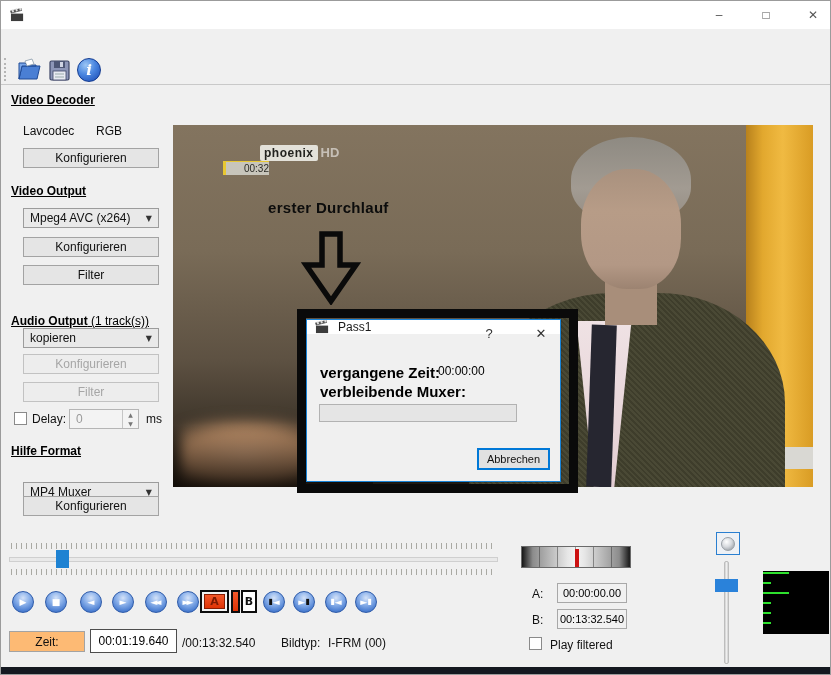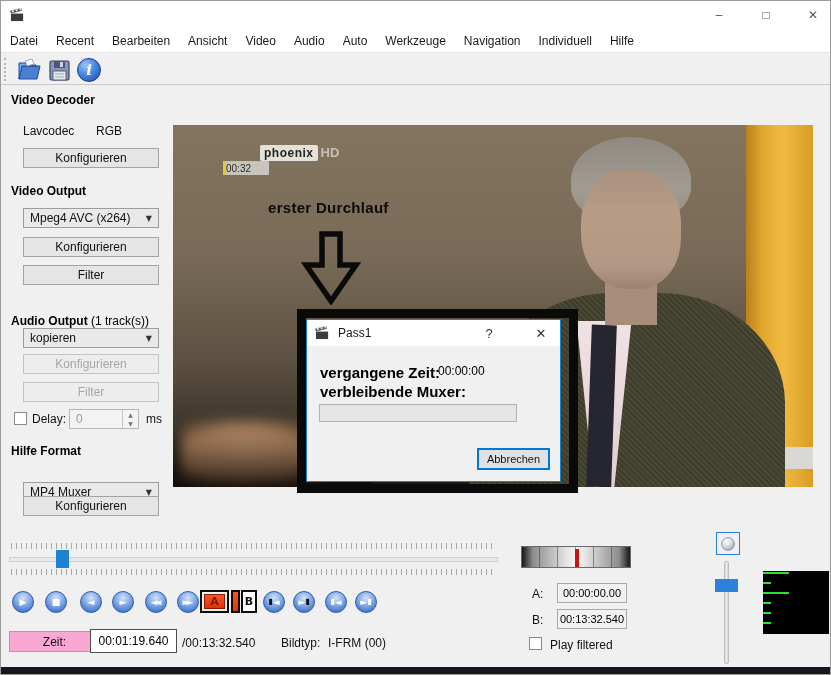--- a/index.html
+++ b/index.html
@@ -14,21 +14,21 @@
   
   .menubar{position:absolute;left:0;top:28px;width:831px;height:24px;background:#ffffff;display:flex;align-items:center;border-bottom:1px solid #e4e4e4;}
   .menu-item{font-size:12px;color:#1a1a1a;padding:0 9px;height:24px;display:flex;align-items:center;}
 
   
   .toolbar{position:absolute;left:0;top:53px;width:831px;height:31px;background:#f0f0f0;border-bottom:1px solid #c9c9c9;}
   .tb-handle{position:absolute;left:3px;top:4px;width:3px;height:23px;border-left:2px dotted #b5b5b5;}
   .tb-icon{position:absolute;top:4px;width:24px;height:24px;}
 
   
-  .heading{position:absolute;font-size:12px;font-weight:bold;color:#000;}
+  .heading{position:absolute;font-size:12px;font-weight:bold;color:#000;text-decoration:underline;}
   .side-label{position:absolute;font-size:12px;color:#111;}
   .side-btn{position:absolute;left:22px;width:136px;height:20px;background:#e5e5e5;border:1px solid #a3a3a3;font-size:12px;color:#111;display:flex;align-items:center;justify-content:center;}
   .side-btn.disabled{color:#a6a6a6;background:#ededed;border-color:#c2c2c2;}
   .dd{position:absolute;left:22px;width:136px;height:20px;background:#e9e9e9;border:1px solid #9c9c9c;font-size:12px;color:#111;display:flex;align-items:center;padding:0 6px;justify-content:space-between;}
   .dd .caret{font-size:8px;color:#333;font-family:"DejaVu Sans",sans-serif;}
   .checkbox{position:absolute;width:13px;height:13px;background:#fff;border:1px solid #8a8a8a;}
   .spin{position:absolute;left:68px;width:70px;height:20px;background:#f3f3f3;border:1px solid #b5b5b5;display:flex;}
   .spin .val{flex:1;font-size:12px;color:#9a9a9a;display:flex;align-items:center;padding-left:6px;}
   .spin .arrows{width:16px;border-left:1px solid #c5c5c5;display:flex;flex-direction:column;}
   .spin .arrows span{flex:1;font-size:6px;color:#777;display:flex;align-items:center;justify-content:center;font-family:"DejaVu Sans",sans-serif;}
@@ -42,29 +42,29 @@
   .v-tie{position:absolute;left:416px;top:200px;width:25px;height:162px;background:#262630;transform:rotate(2deg);}
   .v-hair{position:absolute;left:398px;top:12px;width:120px;height:86px;background:linear-gradient(180deg,#8e8a82,#a29b92 60%,#958d83);border-radius:50% 50% 42% 42%;}
   .v-face{position:absolute;left:408px;top:44px;width:100px;height:120px;background:linear-gradient(180deg,#a9917e 0%,#b79c87 35%,#b39885 80%,#9c8371);border-radius:46% 46% 42% 46%;}
   .v-neck{position:absolute;left:432px;top:150px;width:52px;height:50px;background:#a88e7a;}
   .v-hands{position:absolute;left:8px;top:292px;width:160px;height:70px;background:radial-gradient(ellipse at 40% 55%,#c99d79 0%,#b78a64 45%,rgba(60,45,30,0) 75%);filter:blur(6px);}
   .v-dark-bl{position:absolute;left:0;top:300px;width:200px;height:62px;background:linear-gradient(180deg,rgba(20,15,10,0),rgba(15,10,6,.8));}
 
   .ph-logo{position:absolute;left:43px;top:18px;}
   .ph-brand{display:inline-block;background:rgba(235,234,228,.92);color:#23231f;font-weight:bold;font-size:12px;padding:1px 4px;border-radius:2px;letter-spacing:.5px;margin-left:44px;}
   .ph-hd{display:inline-block;color:rgba(255,255,255,.55);font-weight:bold;font-size:13px;margin-left:3px;}
-  .ph-count{display:block;width:46px;margin:0 0 0 7px;background:rgba(210,208,200,.88);border-left:3px solid #e8c832;border-top:1px solid #e8c832;color:#2a2a25;font-size:10px;text-align:left;padding:1px 0;}
+  .ph-count{display:block;width:46px;margin:0 0 0 7px;background:rgba(210,208,200,.88);border-left:3px solid #e8c832;border-top:1px solid #e8c832;color:#2a2a25;font-size:10px;text-align:right;padding:1px 0;}
 
   .vid-note{position:absolute;left:95px;top:74px;font-size:15px;font-weight:bold;color:#0c0c0c;letter-spacing:.3px;}
   .vid-arrow{position:absolute;left:128px;top:106px;}
 
   
   .anno-rect{position:absolute;left:296px;top:308px;width:281px;height:184px;border:9px solid #0a0a0a;background:transparent;z-index:20;}
   .dialog{position:absolute;left:305px;top:318px;width:255px;height:163px;background:#f0f0f0;border:1px solid #1883d7;z-index:21;box-shadow:0 0 0 1px rgba(0,0,0,.1);}
-  .dlg-title{position:absolute;left:0;top:0;width:100%;height:26px;background:#ffffff;display:flex;align-items:center;}
+  .dlg-title{position:absolute;left:0;top:0;width:100%;height:14px;background:#ffffff;display:flex;align-items:center;}
   .dlg-title-text{font-size:12px;color:#1a1a1a;margin-left:8px;}
   .dlg-help{position:absolute;right:58px;top:0;width:26px;height:27px;display:flex;align-items:center;justify-content:center;font-size:13px;color:#333;}
   .dlg-close{position:absolute;right:6px;top:0;width:26px;height:27px;display:flex;align-items:center;justify-content:center;font-size:13px;color:#333;}
   .dlg-lbl{position:absolute;font-size:15px;font-weight:bold;color:#000;}
   .dlg-val{position:absolute;font-size:12px;color:#000;}
   .dlg-progress{position:absolute;left:12px;top:84px;width:198px;height:18px;background:#e5e5e5;border:1px solid #b2b2b2;}
   .dlg-cancel{position:absolute;left:170px;top:128px;width:73px;height:22px;background:#e1e1e1;border:2px solid #0078d7;font-size:11px;color:#111;display:flex;align-items:center;justify-content:center;}
 
   
   .ticks{position:absolute;left:10px;width:484px;height:6px;background:repeating-linear-gradient(90deg,#a9a9a3 0 1px,transparent 1px 5px);}
@@ -96,21 +96,21 @@
   .spk{position:absolute;left:715px;top:531px;width:24px;height:23px;border:1px solid #2a7fd0;background:#eef1f5;display:flex;align-items:center;justify-content:center;}
   .spk .cone{width:14px;height:14px;border-radius:50%;background:radial-gradient(circle at 38% 32%,#ffffff 0%,#d7dade 45%,#878d94 100%);border:1px solid #9aa0a6;}
   .vol-track{position:absolute;left:723px;top:560px;width:5px;height:103px;background:linear-gradient(90deg,#cfcfcf,#efefef,#cfcfcf);border:1px solid #bdbdbd;border-radius:2px;}
   .vol-handle{position:absolute;left:714px;top:578px;width:23px;height:13px;background:#2a82da;}
 
   
   .vu{position:absolute;left:762px;top:570px;width:66px;height:63px;background:#000;}
   .vu i{position:absolute;left:0;height:2px;background:#2ee02e;display:block;}
 
   
-  .zeit-btn{position:absolute;left:8px;top:630px;width:91px;height:21px;background:#f9a8d4;border:1px solid #a3a3a3;font-size:12px;color:#111;display:flex;align-items:center;justify-content:center;}
+  .zeit-btn{position:absolute;left:8px;top:630px;width:76px;height:21px;background:#fdba74;border:1px solid #a3a3a3;font-size:12px;color:#111;display:flex;align-items:center;justify-content:center;}
   .time-fld{position:absolute;left:89px;top:628px;width:87px;height:24px;background:#ffffff;border:1px solid #4d4d4d;font-size:12px;color:#000;display:flex;align-items:center;justify-content:center;}
   .stat-txt{position:absolute;font-size:12px;color:#111;}
 
   .bottombar{position:absolute;left:0;top:666px;width:831px;height:9px;background:#141820;}
 
   
   .clap{display:inline-block;width:15px;height:14px;position:relative;margin-left:9px;}
 </style>
 </head>
 <body>
@@ -123,33 +123,20 @@
       <polygon points="1,6 13,3 12,0 0,3" fill="#555"></polygon>
       <rect x="2" y="1.5" width="2" height="3" transform="rotate(-14 3 3)" fill="#ddd"></rect>
       <rect x="6" y="0.6" width="2" height="3" transform="rotate(-14 7 2)" fill="#ddd"></rect>
       <rect x="10" y="-0.4" width="2" height="3" transform="rotate(-14 11 1)" fill="#ddd"></rect>
     </svg>
     <div class="wbtn" style="left:701px">–</div>
     <div class="wbtn" style="left:748px">□</div>
     <div class="wbtn" style="left:795px">✕</div>
   </div>
 
-  <div class="menubar">
-    <div class="menu-item">Datei</div>
-    <div class="menu-item">Recent</div>
-    <div class="menu-item">Bearbeiten</div>
-    <div class="menu-item">Ansicht</div>
-    <div class="menu-item">Video</div>
-    <div class="menu-item">Audio</div>
-    <div class="menu-item">Auto</div>
-    <div class="menu-item">Werkzeuge</div>
-    <div class="menu-item">Navigation</div>
-    <div class="menu-item">Individuell</div>
-    <div class="menu-item">Hilfe</div>
-  </div>
 
   <div class="toolbar">
     <div class="tb-handle"></div>
     <svg class="tb-icon" style="left:16px" viewBox="0 0 24 24">
       <polygon points="2,21 5,8 23,8 20,21" fill="#4a7fd4" stroke="#1f4a96" stroke-width="1"></polygon>
       <polygon points="2,21 2,5 8,5 10,7 19,7 19,8 5,8" fill="#7aa6e8" stroke="#1f4a96" stroke-width="1"></polygon>
       <polygon points="8,3 15,1 17,6 10,8" fill="#ffffff" stroke="#8899aa" stroke-width="0.8"></polygon>
     </svg>
     <svg class="tb-icon" style="left:46px" viewBox="0 0 24 24">
       <rect x="3" y="3" width="19" height="19" rx="1.5" fill="#8d96b8" stroke="#3c4566" stroke-width="1.2"></rect>

